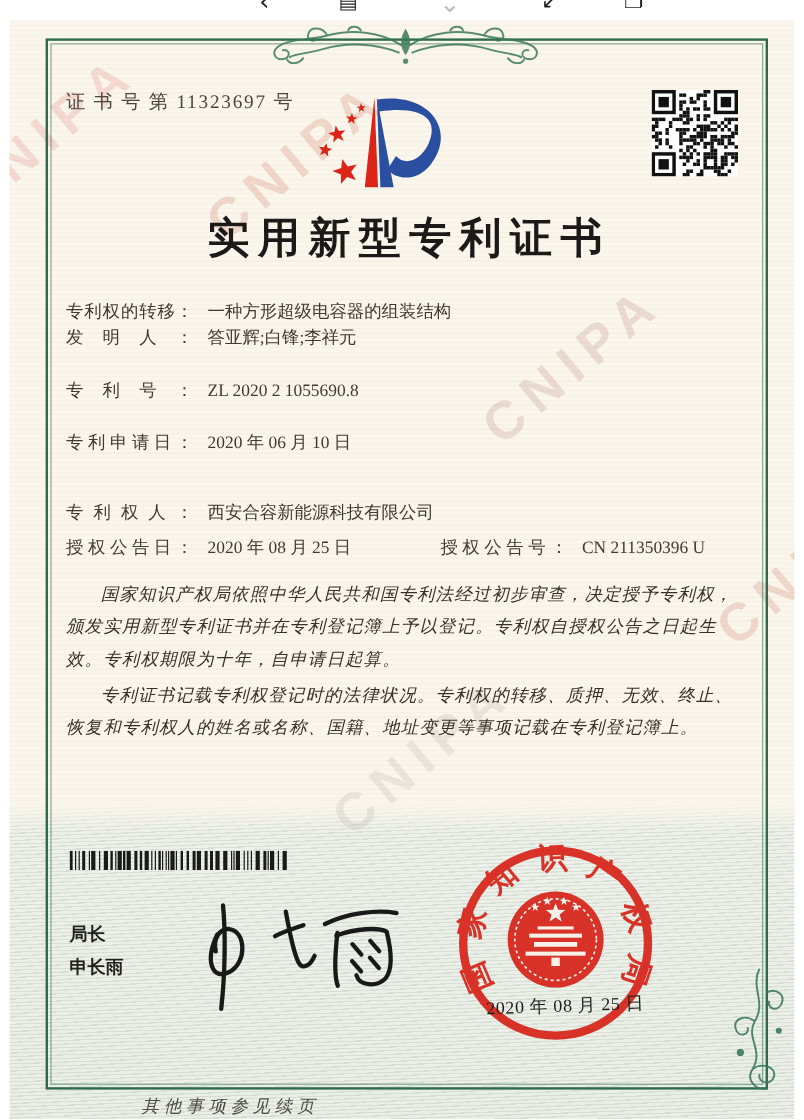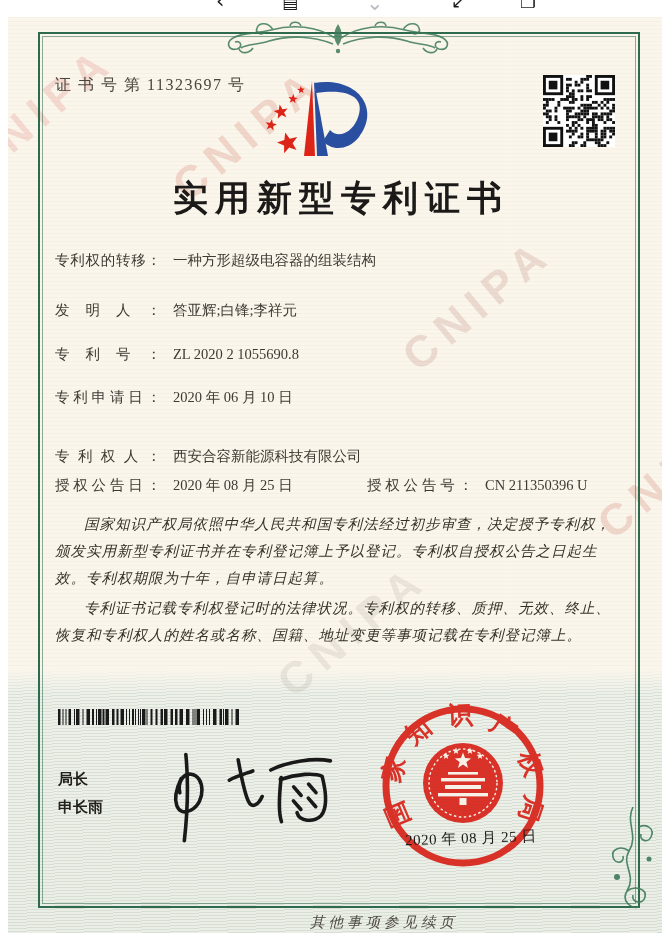--- a/index.html
+++ b/index.html
@@ -33,21 +33,21 @@
   .para{font-style:italic;font-size:14.5px;line-height:27px;letter-spacing:1px;color:#343128;
         text-indent:2em;margin:0;}
   #barcode{position:absolute;left:50px;top:692px;z-index:5;}
   #director{position:absolute;left:50px;top:748px;z-index:5;font-family:"Liberation Sans","DejaVu Sans",sans-serif;
             font-weight:bold;font-size:15px;color:#23211d;line-height:28px;}
   #signature{position:absolute;left:152px;top:728px;z-index:6;transform:rotate(-3deg);}
   #seal{position:absolute;left:368px;top:682px;z-index:5;opacity:.95;}
   #seal-date{position:absolute;left:388px;top:812px;width:150px;text-align:center;z-index:7;
              font-size:15px;color:#1d1c1a;letter-spacing:.5px;transform:rotate(-2deg);}
   #page-no{position:absolute;left:100px;top:858px;width:360px;text-align:center;font-size:13px;color:#45413a;z-index:5;}
-  #footer-note{position:absolute;left:110px;top:896px;width:340px;text-align:right;font-size:14.5px;
+  #footer-note{position:absolute;left:110px;top:896px;width:340px;text-align:left;font-size:14.5px;
                font-style:italic;letter-spacing:4px;color:#4c4a42;z-index:5;}
   #orn-top{position:absolute;left:205px;top:1px;z-index:4;}
   #orn-br{position:absolute;left:585px;top:790px;z-index:6;}
 </style>
 </head>
 <body>
 
 <div id="screen">
 
   <div id="toolbar">
@@ -325,21 +325,21 @@
         </g>
     </svg>
 
     <div id="title">实用新型专利证书</div>
 
     <div id="content">
       <div class="frow" style="margin-top:0">
         <span class="flabel">专利权的转移：</span>
         <span class="fval">一种方形超级电容器的组装结构</span>
       </div>
-      <div class="frow" style="margin-top:28px">
+      <div class="frow" style="">
         <span class="flabel">发明人：</span>
         <span class="fval">答亚辉;白锋;李祥元</span>
       </div>
       <div class="frow" style="margin-top:22px">
         <span class="flabel">专利号：</span>
         <span class="fval">ZL 2020 2 1055690.8</span>
       </div>
       <div class="frow" style="margin-top:21px">
         <span class="flabel">专利申请日：</span>
         <span class="fval">2020 年 06 月 10 日</span>

